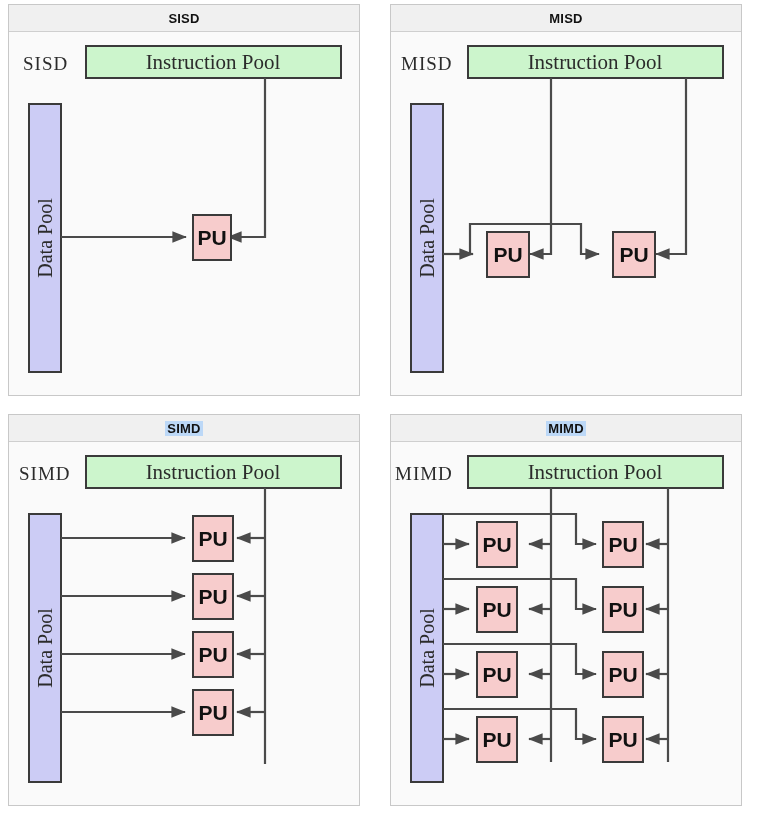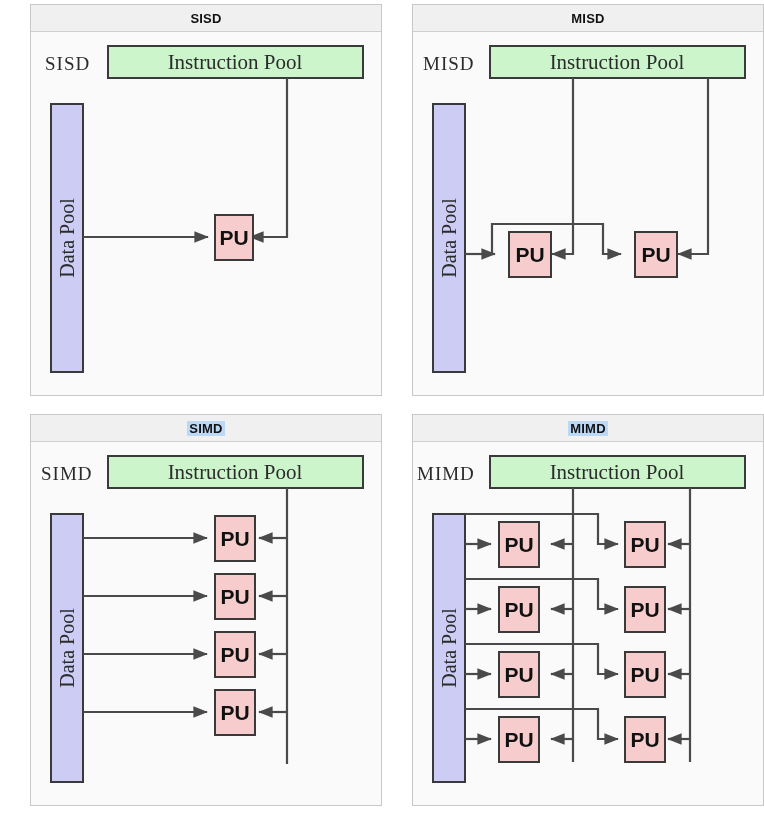--- a/index.html
+++ b/index.html
@@ -18,21 +18,21 @@
   .grid {
     position: absolute;
     left: 0; top: 0;
     width: 764px; height: 821px;
     display: grid;
     grid-template-columns: 382px 382px;
     grid-template-rows: 410px 411px;
   }
   .cell {
     box-sizing: border-box;
-    padding: 4px 12px 10px 30px;
+    padding: 4px 12px 10px 8px;
   }
   .panel {
     box-sizing: border-box;
     width: 352px;
     height: 392px;
     border: 1px solid #c8c8c8;
     background: #f8f8f8;
     display: flex;
     flex-direction: column;
     box-shadow: 0 0 0 0 transparent;

